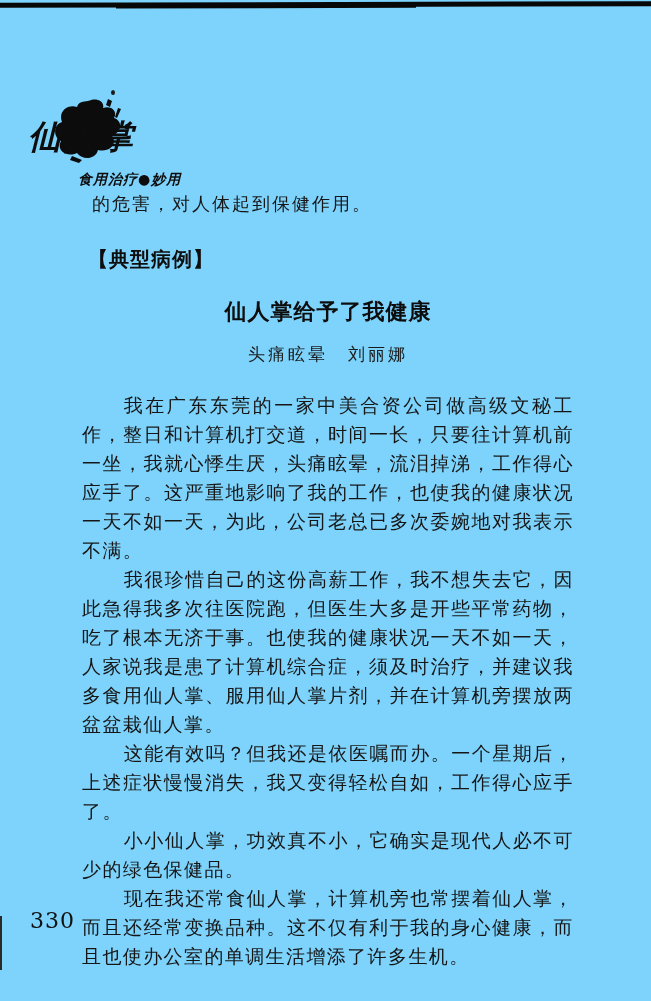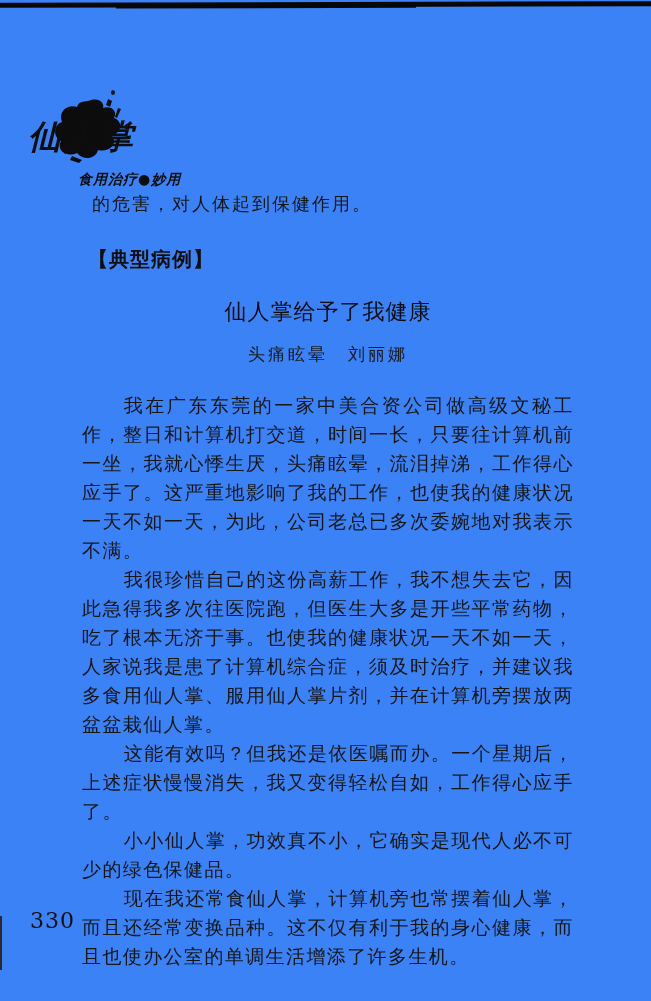--- a/index.html
+++ b/index.html
@@ -5,21 +5,21 @@
   html, body {
     margin: 0;
     padding: 0;
     background: #e8e8e6;
   }
   .page {
     position: relative;
     width: 651px;
     height: 1001px;
     margin: 0 auto;
-    background: #3b82f6;
+    background: #7dd3fc;
     overflow: hidden;
     font-family: "DejaVu Serif", "Liberation Serif", serif;
     color: #141414;
   }
   
   .scan-top {
     position: absolute;
     top: 2px;
     left: -4px;
     width: 660px;
@@ -115,21 +115,21 @@
     color: #0e0e0e;
   }
   .article-title {
     position: absolute;
     left: 82px;
     width: 492px;
     top: 299px;
     margin: 0;
     text-align: center;
     font-size: 22px;
-    font-weight: normal;
+    font-weight: bold;
     letter-spacing: 1px;
     line-height: 1.2;
     font-family: "Liberation Sans", "DejaVu Sans", sans-serif;
     color: #0d0d0d;
   }
   .byline {
     position: absolute;
     left: 82px;
     width: 492px;
     top: 344px;

